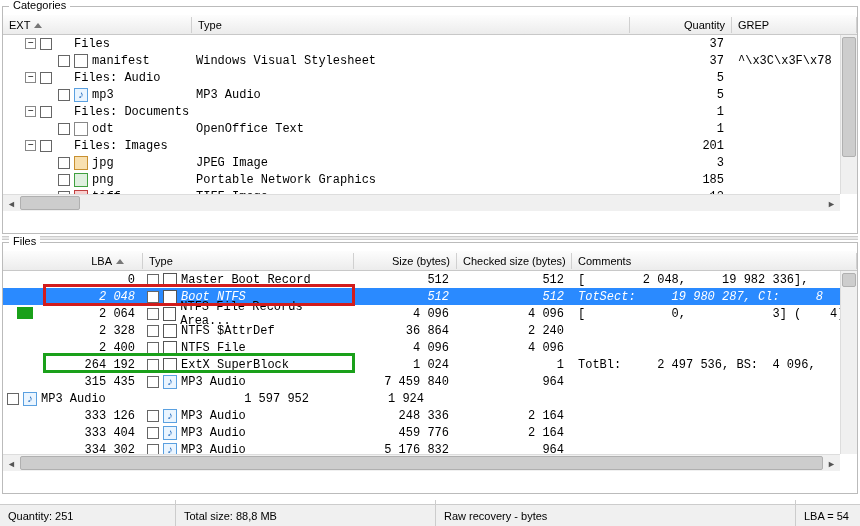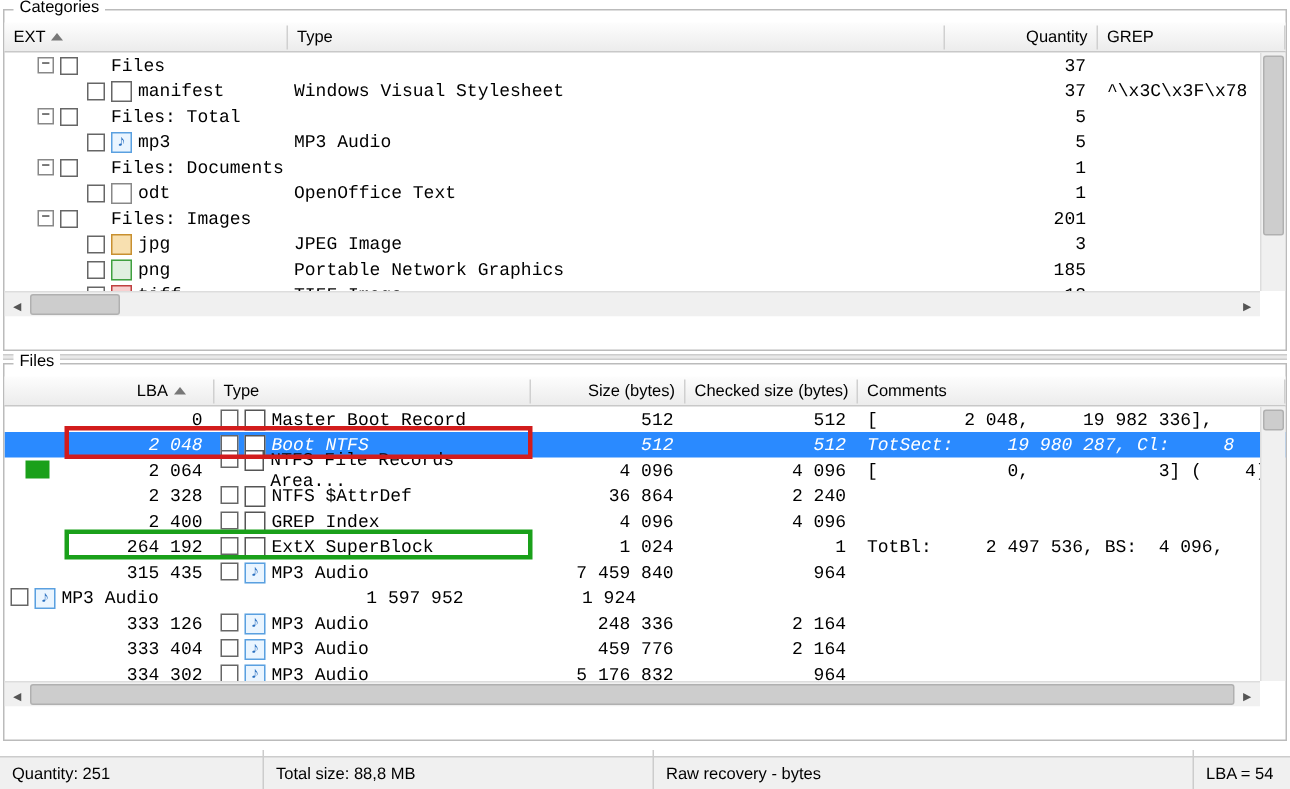--- a/index.html
+++ b/index.html
@@ -115,21 +115,21 @@
   .scroll-h .thumb {
     position:absolute; top:1px; bottom:1px;
     background:#cdcdcd; border:1px solid #b0b0b0; border-radius:2px;
   }
   
   .files-body { height: 200px; position: relative; overflow: hidden; }
   .files-row {
     display: flex; height: 17px; align-items: center;
   }
   .c-lba   { width: 140px; text-align: right; padding-right: 8px;}
-  .c-ftype { width: 211px; display:flex; align-items:flex-start; padding-left:4px;}
+  .c-ftype { width: 211px; display:flex; align-items:center; padding-left:4px;}
   .c-size  { width: 103px; text-align: right; padding-right: 8px;}
   .c-chk   { width: 115px; text-align: right; padding-right: 8px;}
   .c-com   { flex: 1; padding-left: 6px; overflow:hidden; white-space: pre;}
   .selected {
     background: #2a8aff;
     color: #fff;
     font-style: italic;
   }
   .hl-red {
     position: absolute;
@@ -215,21 +215,21 @@
         </div>
         <div class="c-type">Windows Visual Stylesheet</div>
         <div class="c-qty">37</div>
         <div class="c-grep">^\x3C\x3F\x78</div>
       </div>
       <div class="tree-row mono">
         <div class="c-ext" style="padding-left: 22px;">
           <span class="expander">−</span>
           <span class="chk"></span>
           <span class="ficon" style="visibility: hidden;"></span>
-          <span>Files: Total</span>
+          <span>Files: Audio</span>
         </div>
         <div class="c-type"></div>
         <div class="c-qty">5</div>
         <div class="c-grep"></div>
       </div>
       <div class="tree-row mono">
         <div class="c-ext" style="padding-left: 40px;">
           <span style="display: inline-block; width: 15px;"></span>
           <span class="chk"></span>
           <span class="ficon ic-mp3">♪</span>
@@ -374,21 +374,21 @@
         </div>
         <div class="c-size">36 864</div>
         <div class="c-chk">2 240</div>
         <div class="c-com"></div>
       </div>
       <div class="files-row mono">
         <div class="c-lba">2 400</div>
         <div class="c-ftype">
           <span class="chk"></span>
           <span class="ficon ic-raw"></span>
-          <span>GREP Index</span>
+          <span>NTFS File</span>
         </div>
         <div class="c-size">4 096</div>
         <div class="c-chk">4 096</div>
         <div class="c-com"></div>
       </div>
       <div class="files-row mono">
         <div class="c-lba">264 192</div>
         <div class="c-ftype">
           <span class="chk"></span>
           <span class="ficon ic-raw"></span>

